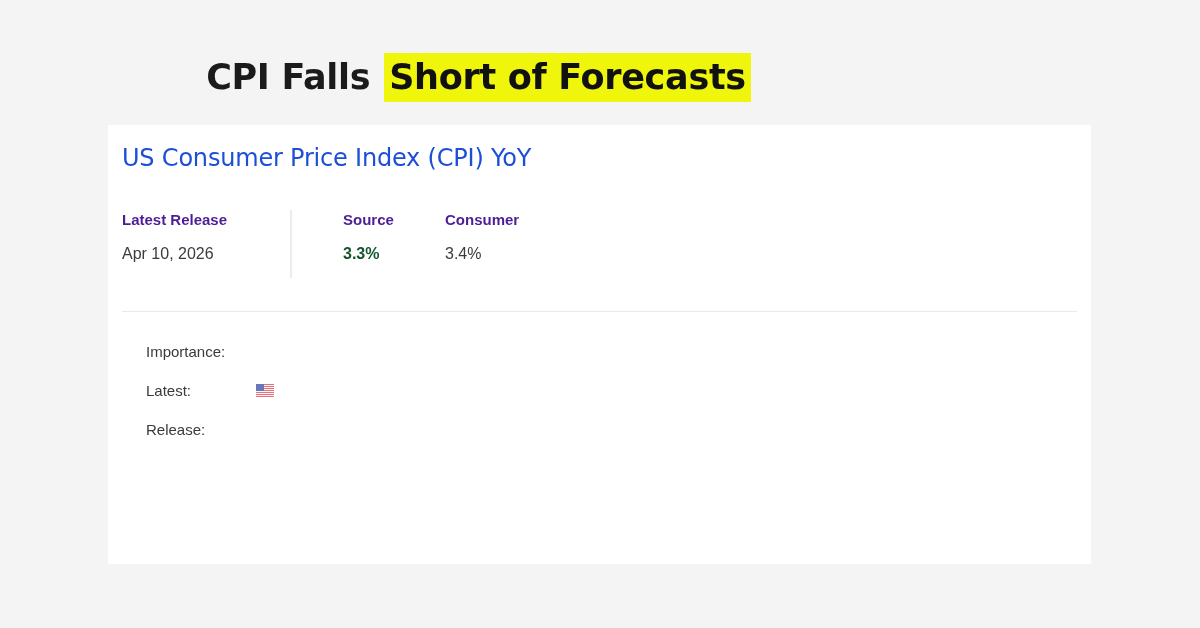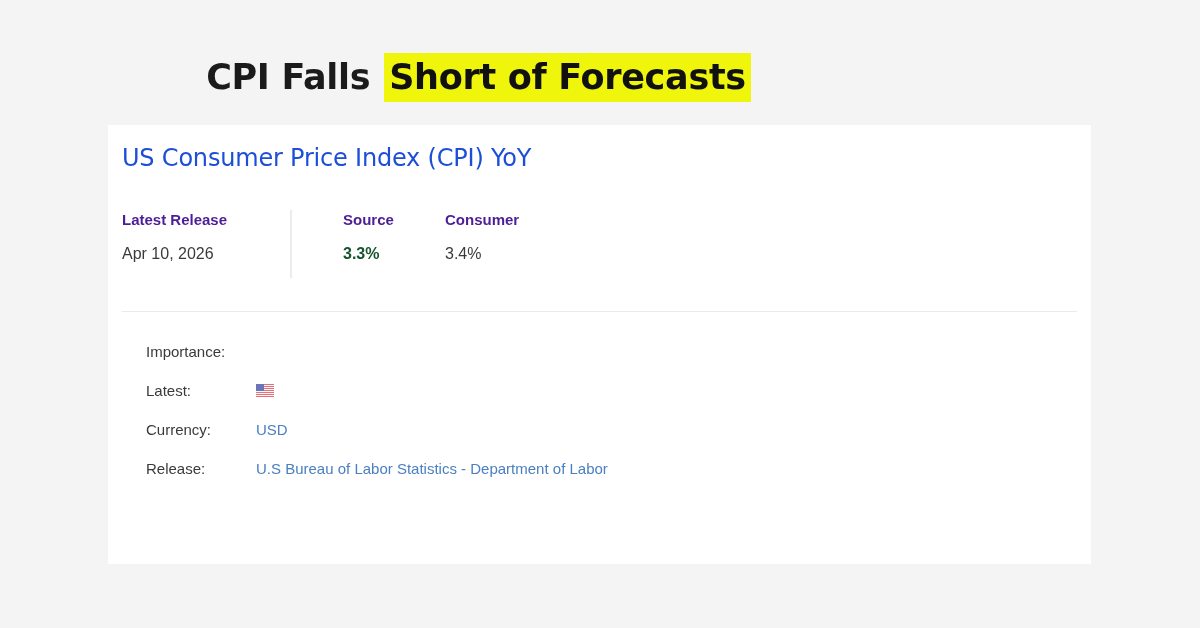--- a/index.html
+++ b/index.html
@@ -225,25 +225,20 @@
     <div class="meta-row">
       <div class="meta-key">Latest:</div>
       <div class="meta-val">
         <span class="flag">
           <span class="stripes"></span>
           <span class="canton"></span>
         </span>
       </div>
     </div>
 
-    <div class="meta-row">
-      <div class="meta-key">Currency:</div>
-      <div class="meta-val link">USD</div>
-    </div>
 
     <div class="meta-row">
       <div class="meta-key">Release:</div>
-      <div class="meta-val link">U.S Bureau of Labor Statistics - Department of Labor</div>
     </div>
 
   </div>
 
 </div>
 
 </body></html>

